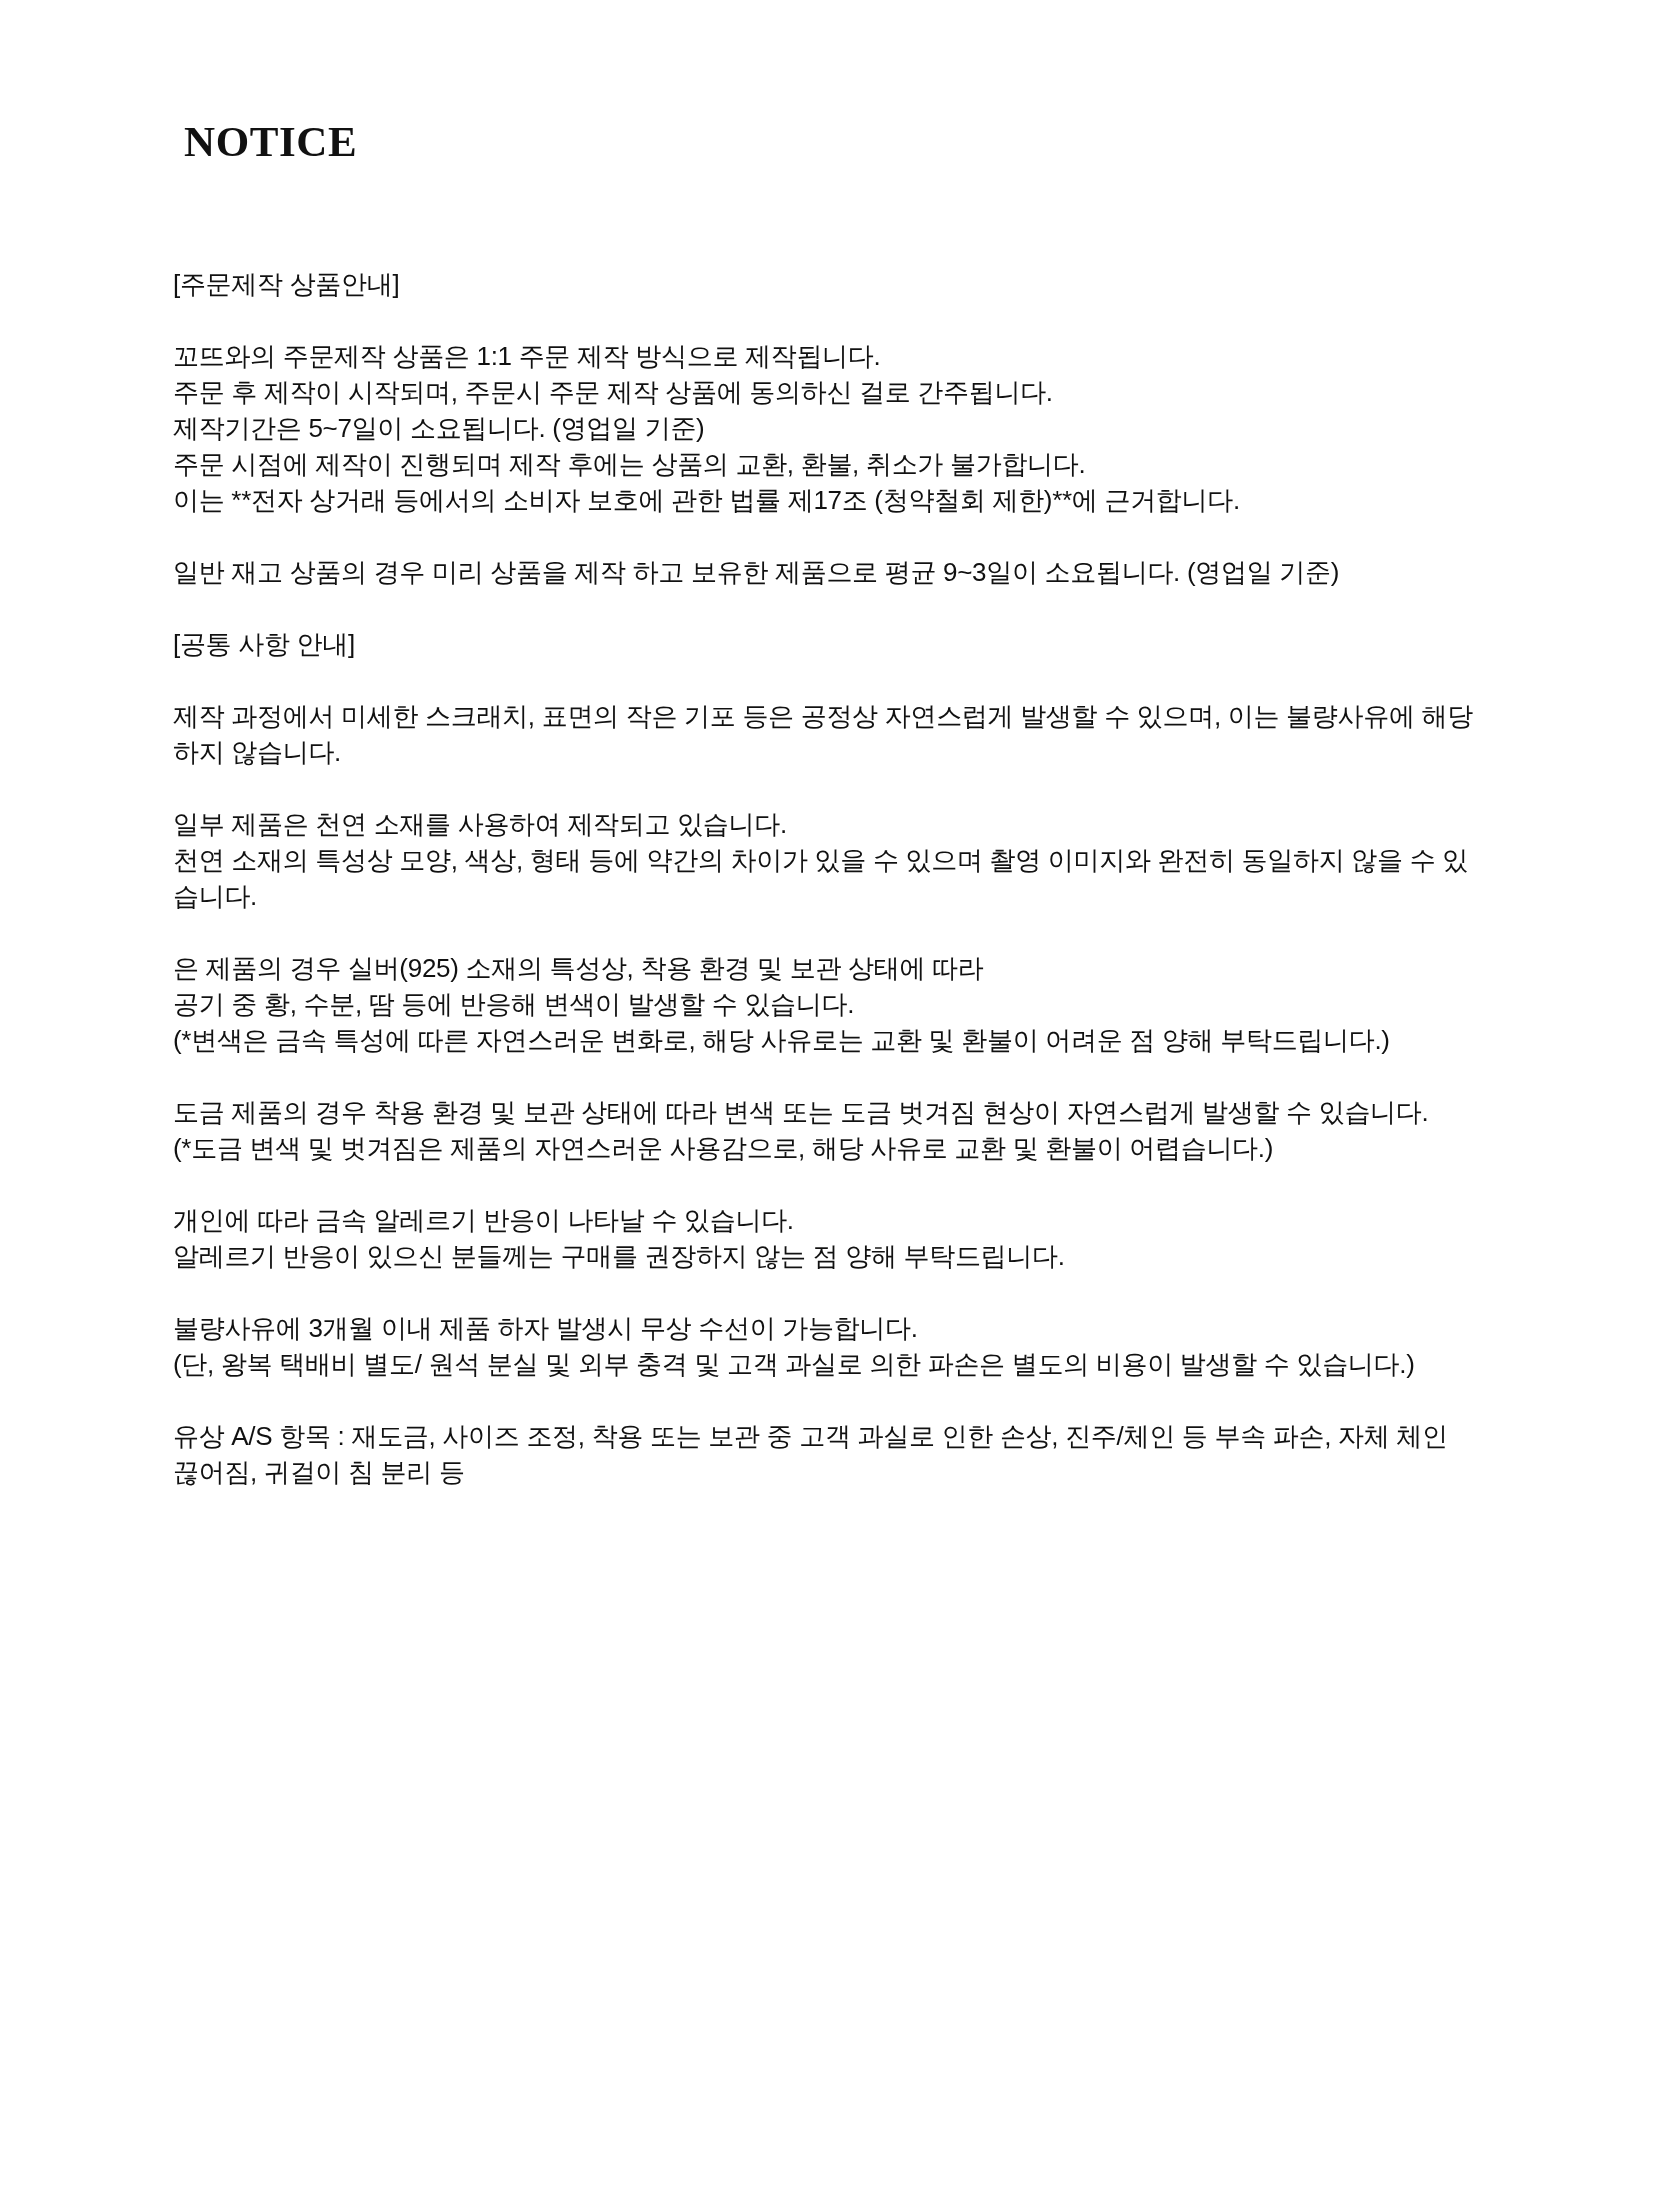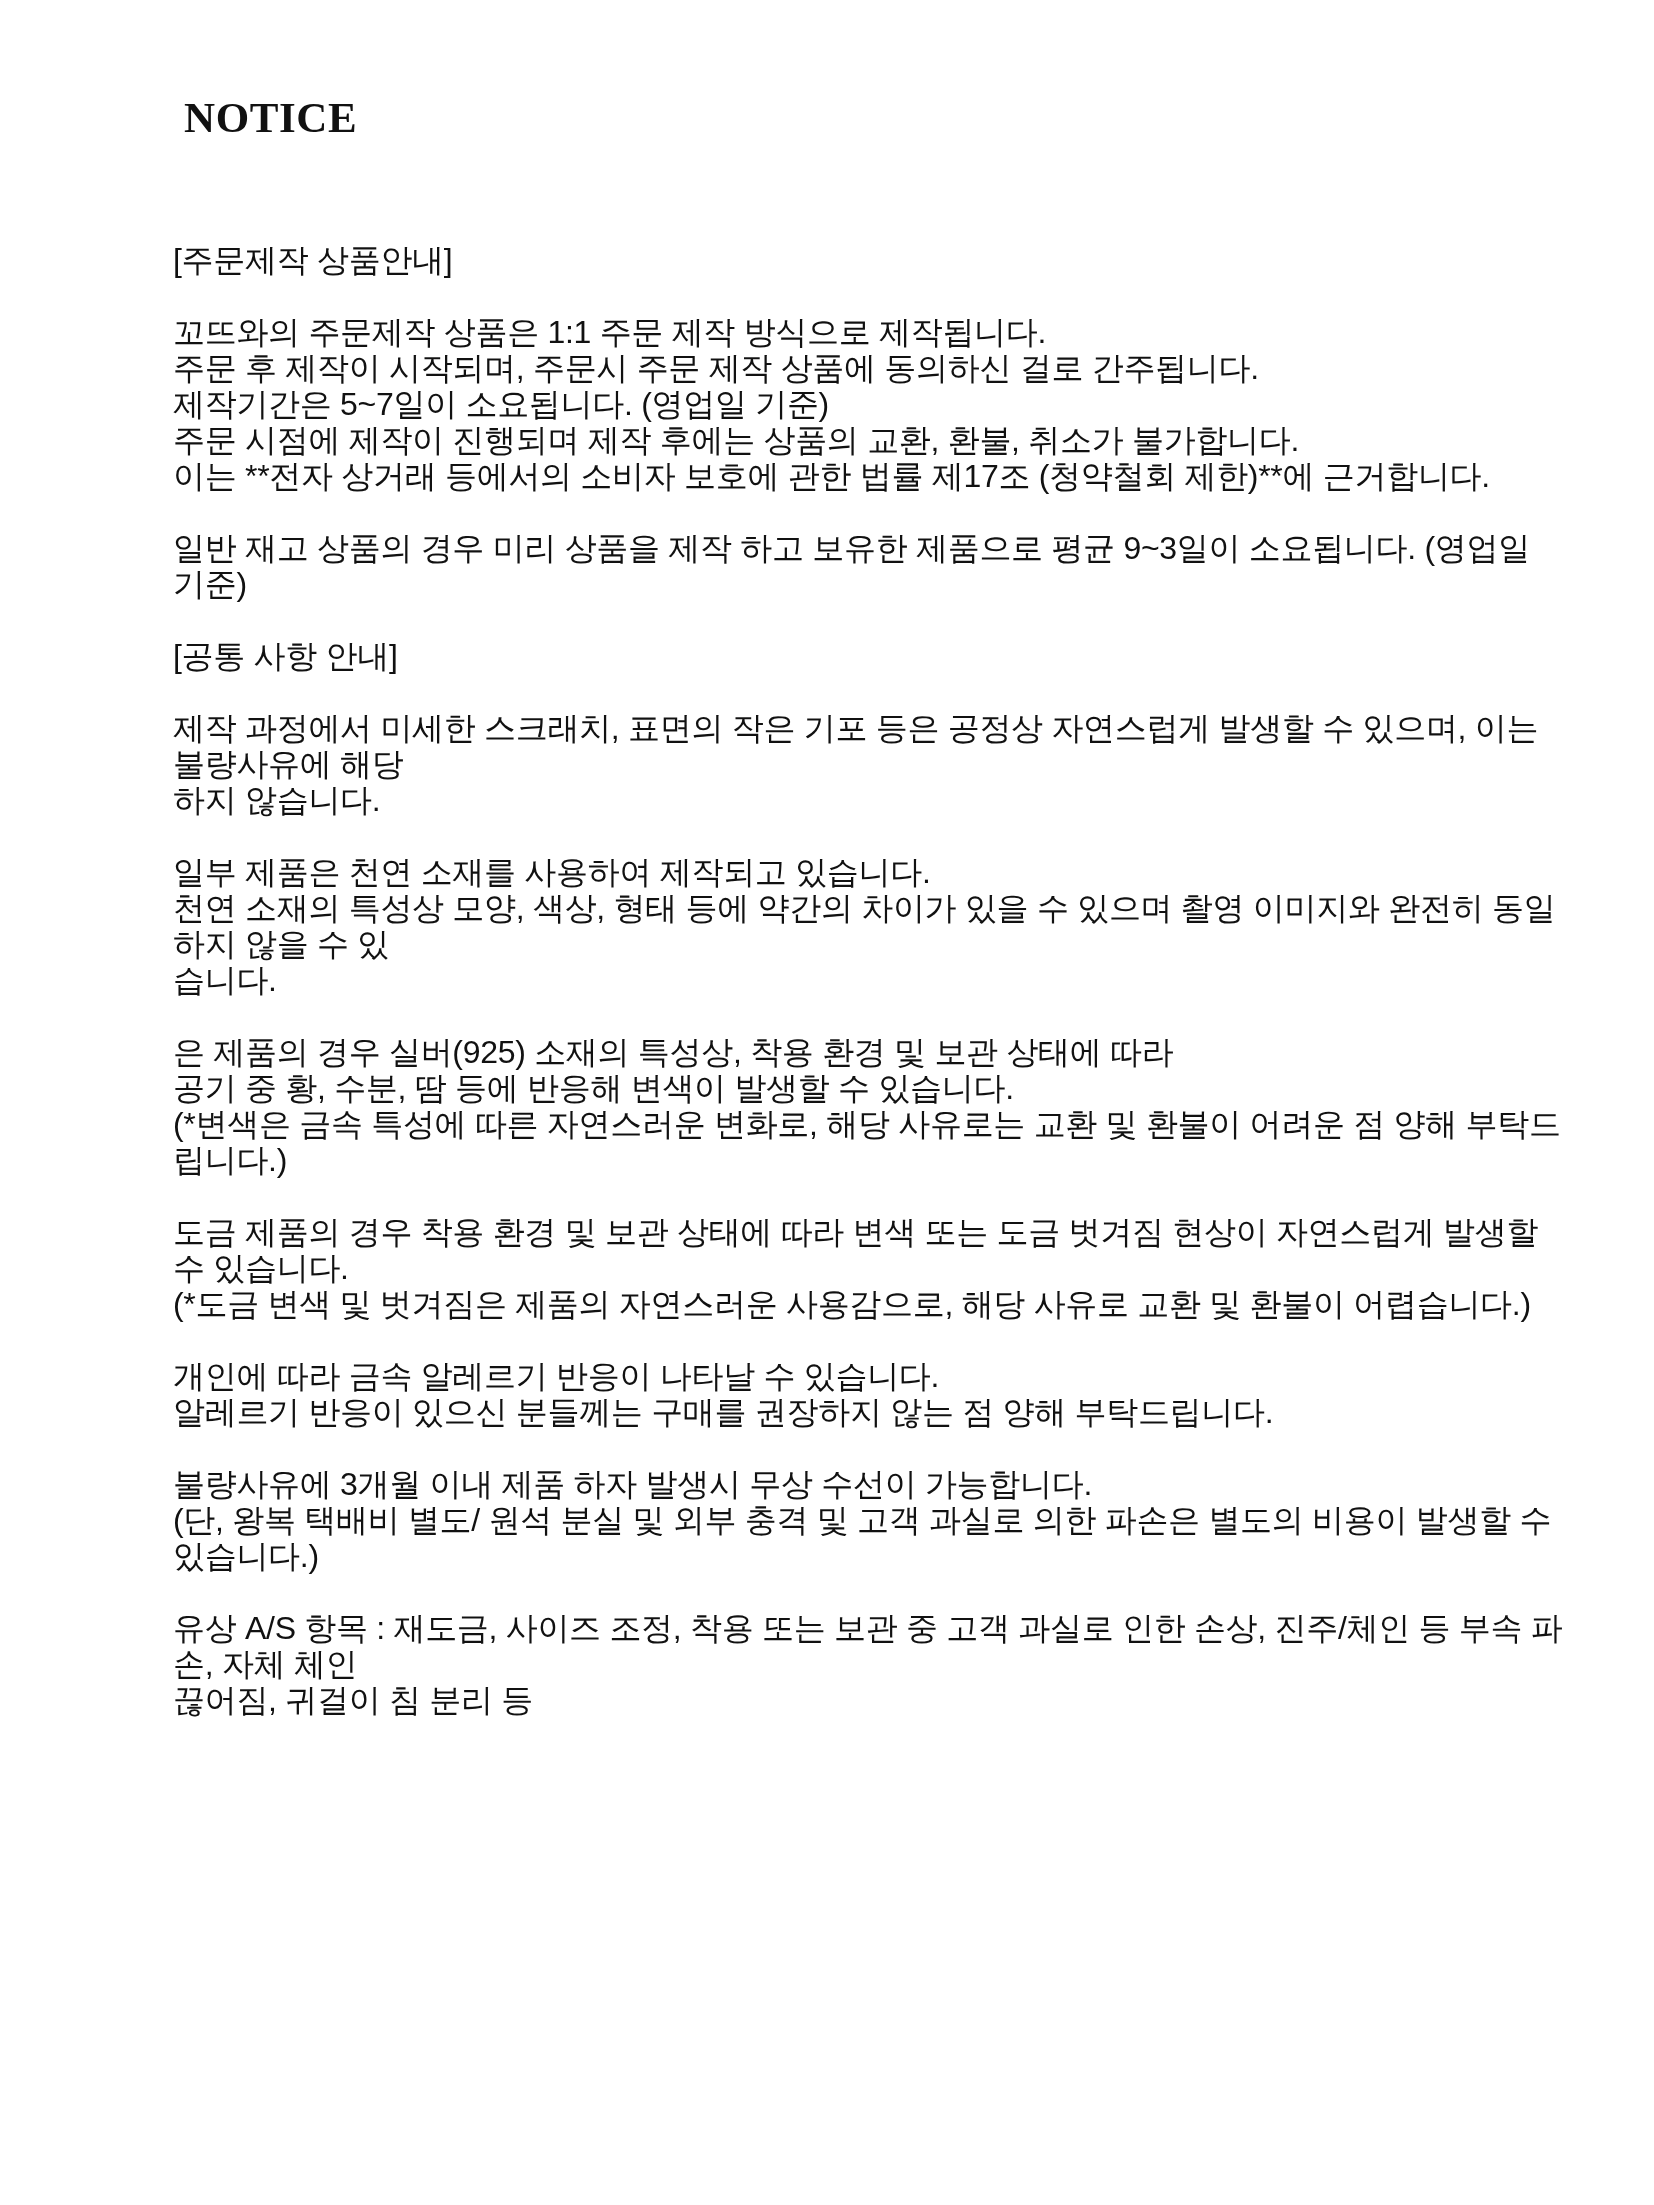--- a/index.html
+++ b/index.html
@@ -3,34 +3,34 @@
 <meta charset="utf-8">
 <style>
   html, body { margin: 0; padding: 0; background: #ffffff; }
   .page {
     position: relative;
     width: 1654px;
     height: 2205px;
     background: #ffffff;
     color: #111111;
     box-sizing: border-box;
-    padding: 96px 91px 0 173px;
+    padding: 120px 91px 0 173px;
     font-family: "Liberation Sans", sans-serif;
     overflow: hidden;
   }
   .title {
     font-family: "Liberation Serif", serif;
     font-weight: 700;
     font-size: 43px;
     line-height: 1;
     letter-spacing: 0.6px;
     margin: 0 0 103px 11px;
   }
   .block {
-    font-size: 32px;
+    font-size: 26px;
     line-height: 36px;
     letter-spacing: -0.3px;
     margin: 0 0 36px 0;
     white-space: pre-line;
   }
   .block.header { font-weight: 400; }
   .block.extra-gap { margin-top: 55px; }
 </style>
 </head>
 <body>

